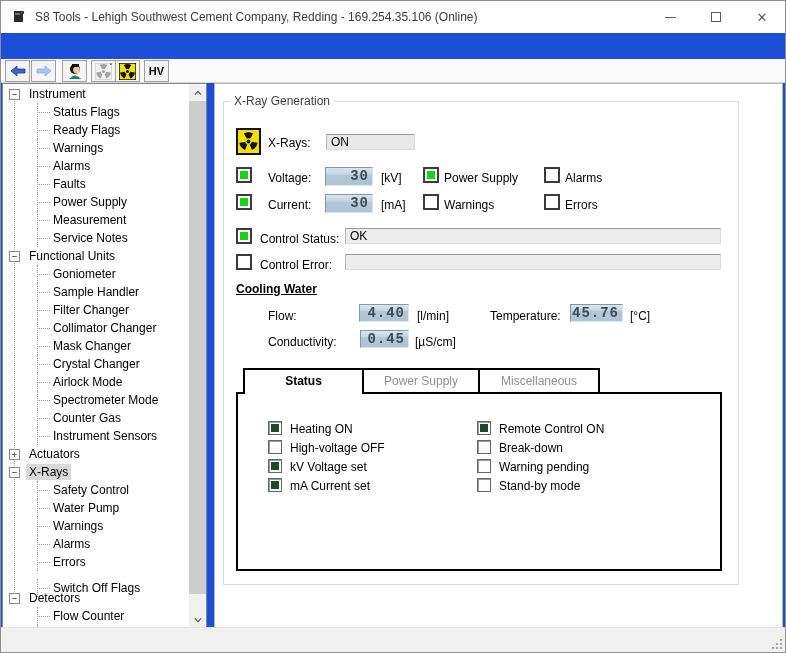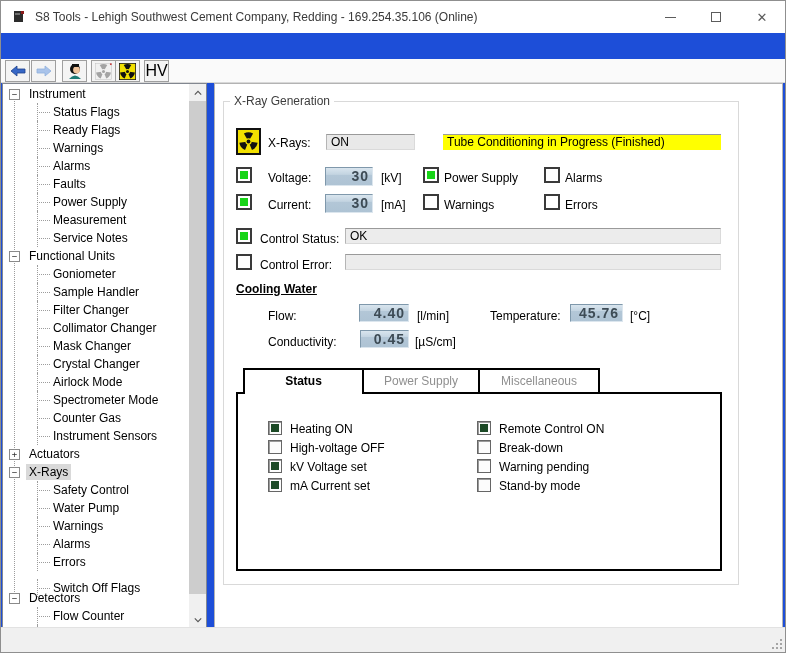--- a/index.html
+++ b/index.html
@@ -20,21 +20,21 @@
   .cap-close { right:0; font-size:13px; }
   .cap-min .dash { width:11px; height:0; border-top:1px solid #5c5c5c; }
   .cap-max .box { width:10px; height:10px; border:1px solid #5c5c5c; background:transparent; }
   
   .menubar { position:absolute; left:0; top:32px; width:100%; height:26px; background:#fff; display:flex; align-items:center; padding-left:8px; }
   .menu-item { padding:4px 7px; color:#111; }
   
   .toolbar { position:absolute; left:0; top:58px; width:100%; height:24px; background:#fafafa; border-bottom:1px solid #d8d8d8; }
   .tbtn { position:absolute; top:1px; width:25px; height:22px; background:#f4f4f4; border:1px solid #9f9f9f; display:flex; align-items:center; justify-content:center; }
   .tbtn svg { display:block; }
-  .tbtn.hv { font-weight:normal; font-size:16px; font-family:"Liberation Sans",sans-serif; }
+  .tbtn.hv { font-weight:bold; font-size:11px; font-family:"Liberation Sans",sans-serif; }
   
   .treepanel { position:absolute; left:1px; top:82px; width:205px; height:546px; background:#fff; border:1px solid #828790; overflow:hidden; }
   .mainpanel { position:absolute; left:213px; top:82px; width:569px; height:546px; background:#fff; border:1px solid #b3b3b3; overflow:hidden; }
   
   .tree { position:absolute; left:0; top:0; right:17px; bottom:0; overflow:hidden; }
   .tree-vline { position:absolute; left:11px; top:10px; height:504px; width:0; border-left:1px dotted #9c9c9c; }
   .tree-row { position:absolute; left:0; width:100%; height:18px; }
   .tree-row .exp { position:absolute; left:6px; top:4px; width:11px; height:11px; background:#fff; border:1px solid #8a8a8a;
                    font:9px "DejaVu Sans Mono",monospace; line-height:9px; text-align:center; color:#333; }
   .tree-row .vline { position:absolute; left:34px; top:0; bottom:0; width:0; border-left:1px dotted #9c9c9c; }
@@ -66,21 +66,21 @@
   
   .ind { position:absolute; width:16px; height:16px; background:#fff; border:2px solid #3a3a3a; display:flex; align-items:center; justify-content:center; }
   .ind .fill { width:8px; height:8px; background:#fff; }
   .ind.on .fill { background:#17d417; }
   .cb { width:14px; height:14px; background:#fcfcfc; border:1px solid #666; box-shadow:inset 1px 1px 0 #9a9a9a; display:flex; align-items:center; justify-content:center; }
   .cb .fill { width:8px; height:8px; background:transparent; }
   .cb.on .fill { background:#1c4a26; }
   
   .lcd { position:absolute; background:linear-gradient(#d9e5ee 0%, #c3d4e1 38%, #b3c7d7 40%, #aec3d4 100%);
          border:1px solid; border-color:#7f98ab #dce6ee #dce6ee #7f98ab;
-         font-family:Liberation Sans, sans-serif; font-weight:bold; color:#3d4b55;
+         font-family:Liberation Mono, monospace; font-weight:bold; color:#3d4b55;
          text-align:right; padding-right:3px; letter-spacing:1px; }
   .lcd.small { font-size:14px; line-height:16px; }
   
   .cool-title { position:absolute; left:12px; top:180px; font-weight:bold; text-decoration:underline; }
   
   .tabs { position:absolute; left:19px; top:266px; height:26px; display:flex; z-index:3; }
   .tab { height:26px; border:2px solid #000; background:#fff; text-align:center; line-height:22px; color:#8f8f8f; }
   .tab + .tab { margin-left:-2px; }
   .tab.active { color:#000; font-weight:bold; z-index:4; border-bottom:none; }
   .tabbox { position:absolute; left:12px; top:290px; width:486px; height:179px; border:2px solid #000; background:#fff; z-index:1; }
@@ -337,21 +337,20 @@
             <path d="M50,50 L28,12 A44,44 0 0,1 72,12 Z"></path>
             <path d="M50,50 L94,50 A44,44 0 0,1 72,88 Z" transform="rotate(8 50 50)"></path>
             <path d="M50,50 L28,88 A44,44 0 0,1 6,50 Z" transform="rotate(-8 50 50)"></path>
           </g>
           <circle cx="50" cy="50" r="15" fill="#f2e000"></circle>
           <circle cx="50" cy="50" r="9" fill="#111"></circle>
         </svg>
       </div>
       <div class="lab" style="left:44px; top:34px;">X-Rays:</div>
       <div class="field" style="left:102px; top:32px; width:89px;">ON</div>
-      <div class="statusband">Tube Conditioning in Progress (Finished)</div>
 
       <div class="ind on" style="left:12px; top:65px;">
           <span class="fill"></span>
         </div>
       <div class="lab" style="left:44px; top:69px;">Voltage:</div>
       <div class="lcd small" style="left:101px; top:65px; width:48px; height:19px;">30</div>
       <div class="lab" style="left:157px; top:69px;">[kV]</div>
 
       <div class="ind on" style="left:12px; top:92px;">
           <span class="fill"></span>

